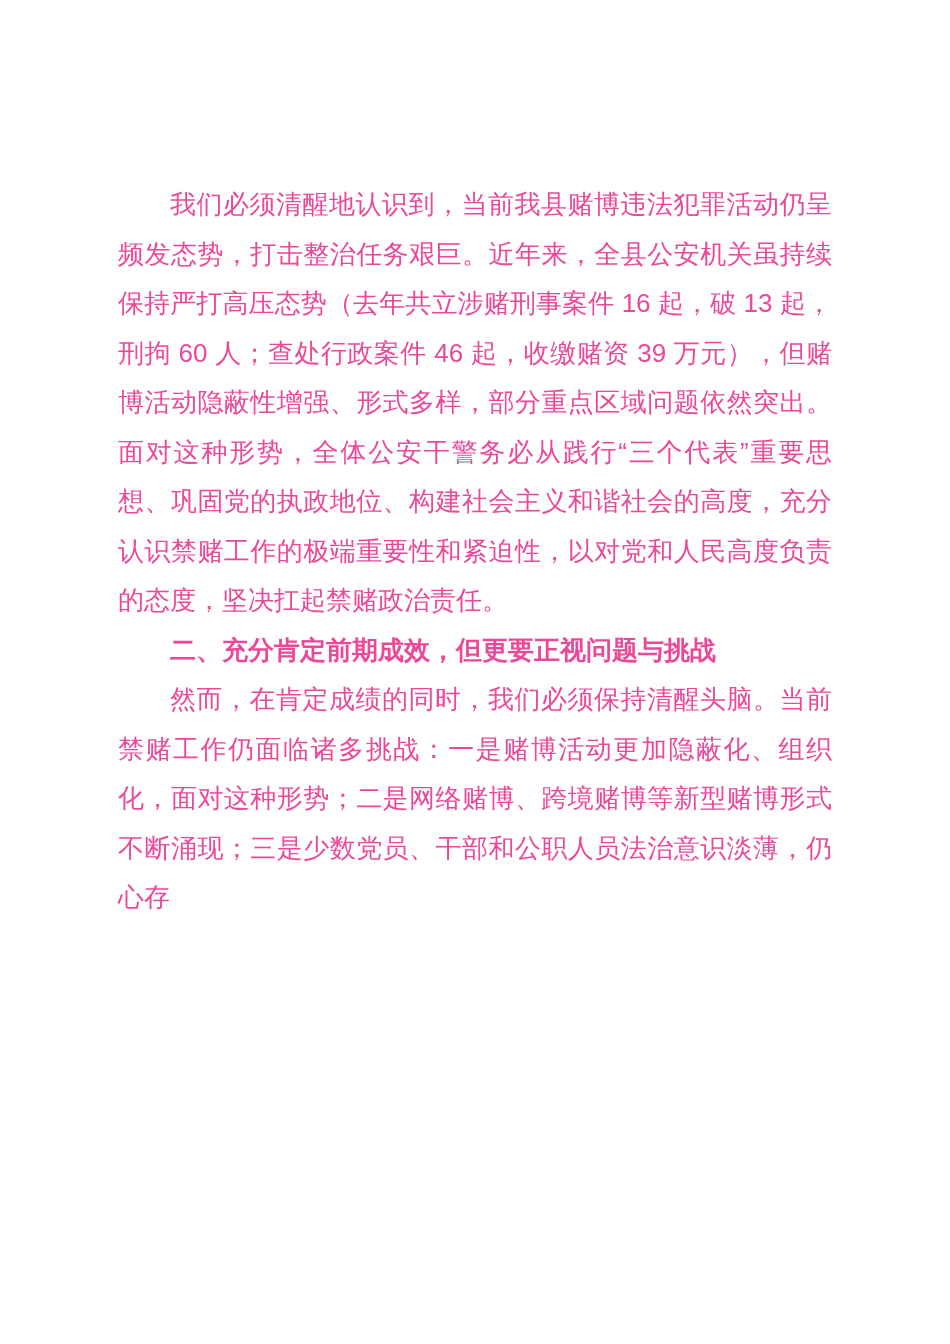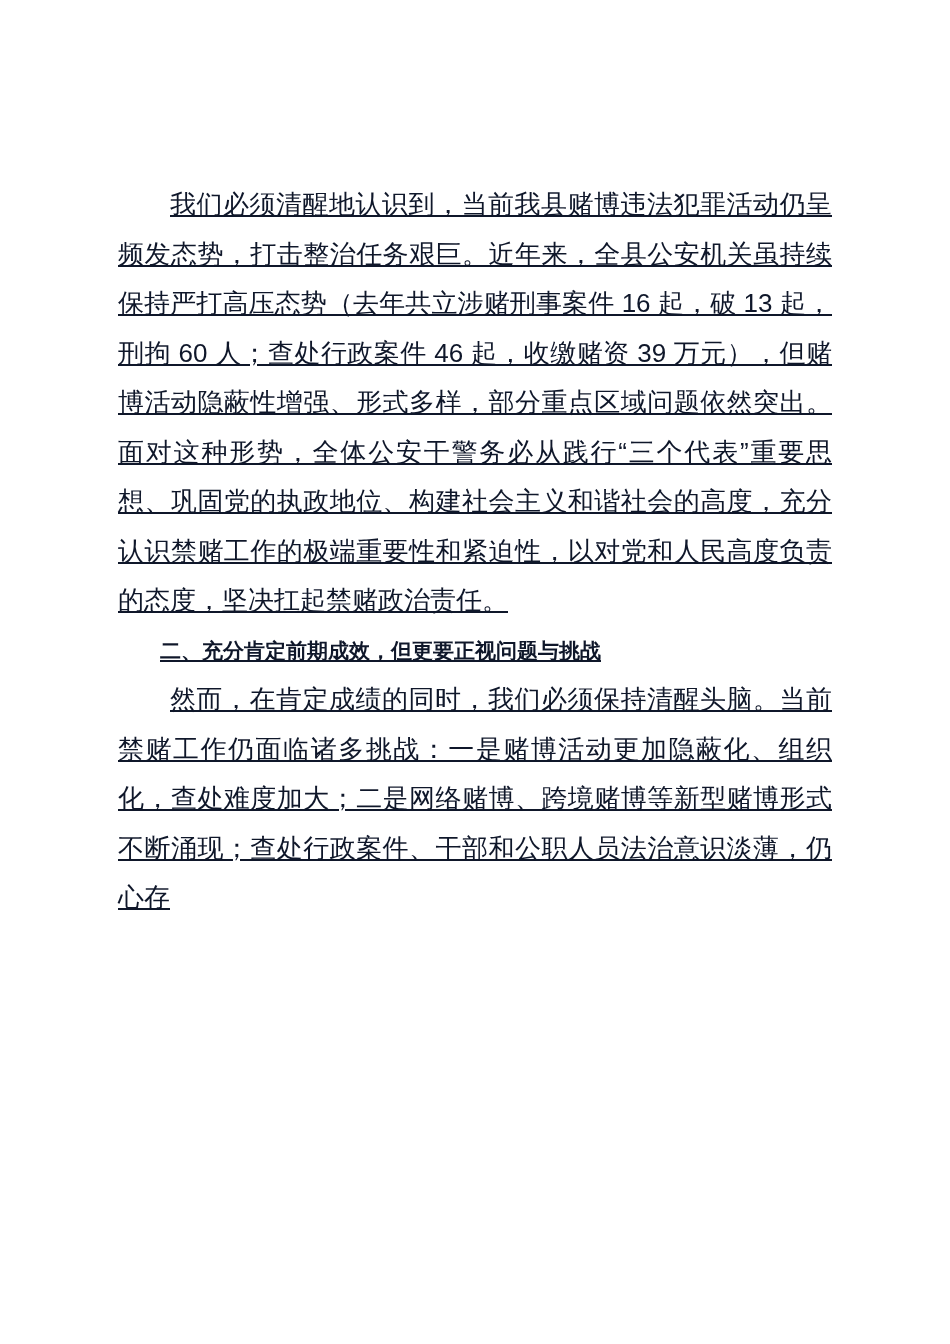--- a/index.html
+++ b/index.html
@@ -14,45 +14,44 @@
       height: 1344px;
       background: #ffffff;
       overflow: hidden;
       margin: 0 auto;
     }
     .content {
       position: absolute;
       left: 118px;
       right: 118px;
       top: 180px;
-      color: #0f172a;
+      color: #ec4899;
       font-size: 26px;
       line-height: 49.5px;
       text-align: justify;
       text-justify: inter-ideograph;
       word-break: normal;
-      text-decoration: underline;
     }
     .para {
       margin: 0;
       padding: 0;
       text-indent: 2em;
       font-weight: normal;
     }
     .heading {
       margin: 0;
       padding: 0;
       text-indent: 2em;
-      font-size: 21px;
+      font-size: 26px;
       line-height: 49.5px;
       font-weight: bold;
     }
   </style>
 </head>
 <body>
 
 <div class="page">
   <div class="content">
     <p class="para">我们必须清醒地认识到，当前我县赌博违法犯罪活动仍呈频发态势，打击整治任务艰巨。近年来，全县公安机关虽持续保持严打高压态势（去年共立涉赌刑事案件 16 起，破 13 起，刑拘 60 人；查处行政案件 46 起，收缴赌资 39 万元），但赌博活动隐蔽性增强、形式多样，部分重点区域问题依然突出。面对这种形势，全体公安干警务必从践行“三个代表”重要思想、巩固党的执政地位、构建社会主义和谐社会的高度，充分认识禁赌工作的极端重要性和紧迫性，以对党和人民高度负责的态度，坚决扛起禁赌政治责任。</p>
     <h2 class="heading">二、充分肯定前期成效，但更要正视问题与挑战</h2>
-    <p class="para">然而，在肯定成绩的同时，我们必须保持清醒头脑。当前禁赌工作仍面临诸多挑战：一是赌博活动更加隐蔽化、组织化，查处难度加大；二是网络赌博、跨境赌博等新型赌博形式不断涌现；查处行政案件、干部和公职人员法治意识淡薄，仍心存</p>
+    <p class="para">然而，在肯定成绩的同时，我们必须保持清醒头脑。当前禁赌工作仍面临诸多挑战：一是赌博活动更加隐蔽化、组织化，面对这种形势；二是网络赌博、跨境赌博等新型赌博形式不断涌现；三是少数党员、干部和公职人员法治意识淡薄，仍心存</p>
   </div>
 </div>
 
 </body></html>

